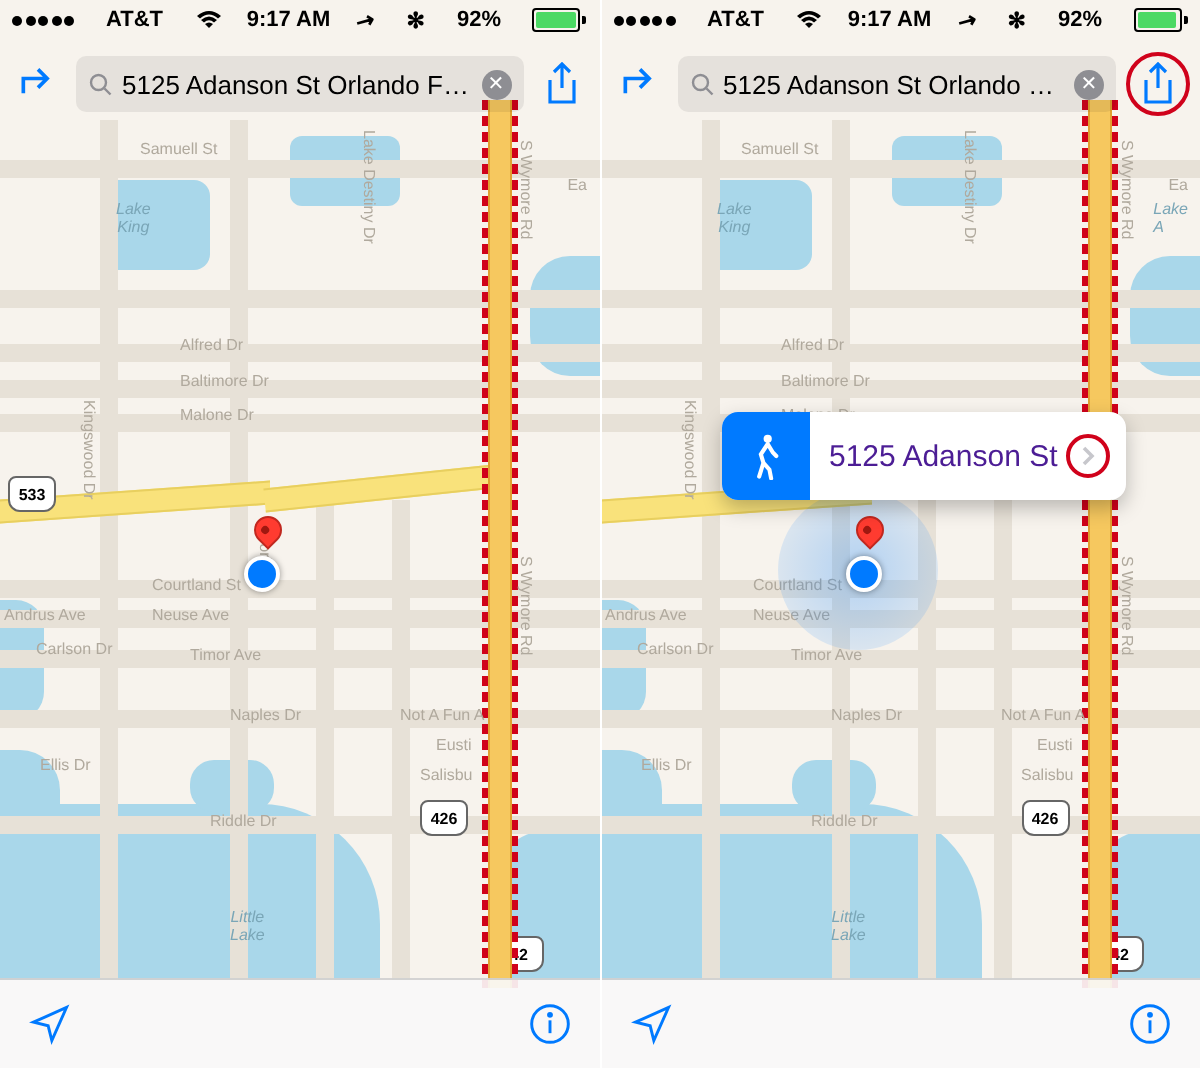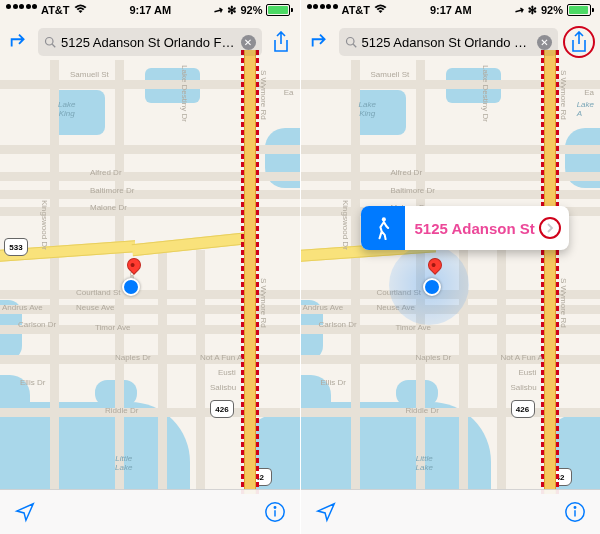--- a/index.html
+++ b/index.html
@@ -1,21 +1,21 @@
 <!DOCTYPE html>
 <html><head>
 <meta charset="utf-8">
 <style>
   html,body{margin:0;padding:0;background:#fff;font-family:-apple-system,Helvetica,Arial,sans-serif;}
   .stage{width:600px;height:534px;display:flex;}
   .phone{width:300px;height:534px;position:relative;overflow:hidden;background:#f7f3ed;}
   .phone + .phone{border-left:1px solid #fff;}
   
   .status{position:absolute;top:0;left:0;right:0;height:20px;display:flex;align-items:center;justify-content:space-between;padding:0 6px;font-size:11px;font-weight:600;color:#000;z-index:30;}
-  .status .left,.status .right{display:flex;align-items:flex-start;gap:4px;}
+  .status .left,.status .right{display:flex;align-items:center;gap:16px;}
   .dots{display:flex;gap:1.5px;}
   .dots span{width:5px;height:5px;border-radius:50%;background:#000;}
   .batt{display:flex;align-items:center;}
   .batt .body{width:22px;height:10px;border:1px solid #000;border-radius:2px;position:relative;}
   .batt .fill{position:absolute;left:1px;top:1px;bottom:1px;width:88%;background:#4cd964;border-radius:1px;}
   .batt .tip{width:2px;height:4px;background:#000;margin-left:1px;border-radius:0 1px 1px 0;}
   
   .nav{position:absolute;top:20px;left:0;right:0;height:44px;display:flex;align-items:center;padding:0 6px;gap:6px;z-index:30;}
   .nav-icon{width:26px;height:26px;display:flex;align-items:center;justify-content:center;color:#007aff;}
   .search{flex:1;height:28px;background:rgba(0,0,0,0.07);border-radius:5px;display:flex;align-items:center;padding:0 6px;gap:5px;font-size:13px;color:#000;overflow:hidden;}
@@ -41,21 +41,21 @@
   .yellow{position:absolute;height:10px;left:0;background:#f9e27b;border-top:1px solid #e8cf5f;border-bottom:1px solid #e8cf5f;}
   .shield{position:absolute;width:22px;height:16px;background:#fff;border:1px solid #666;border-radius:4px 4px 6px 6px;font-size:8px;font-weight:700;display:flex;align-items:center;justify-content:center;color:#000;}
   .pin{position:absolute;width:12px;height:12px;background:#ff3b30;border-radius:50% 50% 50% 0;transform:rotate(-45deg);border:1px solid #c0281f;}
   .pin::after{content:"";position:absolute;left:3px;top:3px;width:4px;height:4px;background:#a01810;border-radius:50%;}
   .bluedot{position:absolute;width:14px;height:14px;background:#007aff;border:2px solid #fff;border-radius:50%;box-shadow:0 0 3px rgba(0,0,0,0.4);}
   .halo{position:absolute;width:80px;height:80px;border-radius:50%;background:radial-gradient(rgba(0,122,255,0.28),rgba(0,122,255,0.05));}
   
   .callout{position:absolute;display:flex;align-items:stretch;background:#fff;border-radius:8px;box-shadow:0 4px 10px rgba(0,0,0,0.25);height:44px;overflow:hidden;z-index:25;}
   .callout .lead{width:44px;background:#007aff;display:flex;align-items:center;justify-content:center;}
   .callout .body{display:flex;align-items:center;padding:0 8px 0 10px;gap:4px;}
-  .callout .title{font-size:15px;font-weight:700;color:#ec4899;white-space:nowrap;}
+  .callout .title{font-size:15px;font-weight:400;color:#4c1d95;white-space:nowrap;}
   .callout .chev{position:relative;width:18px;height:18px;border:2px solid #d0021b;border-radius:50%;display:flex;align-items:center;justify-content:center;}
   .callout::after{content:"";position:absolute;bottom:-7px;left:50%;margin-left:-7px;border:7px solid transparent;border-top-color:#fff;}
 </style>
 </head>
 <body>
 
 <div class="stage">
 
   <div class="phone">
     <div class="map">

